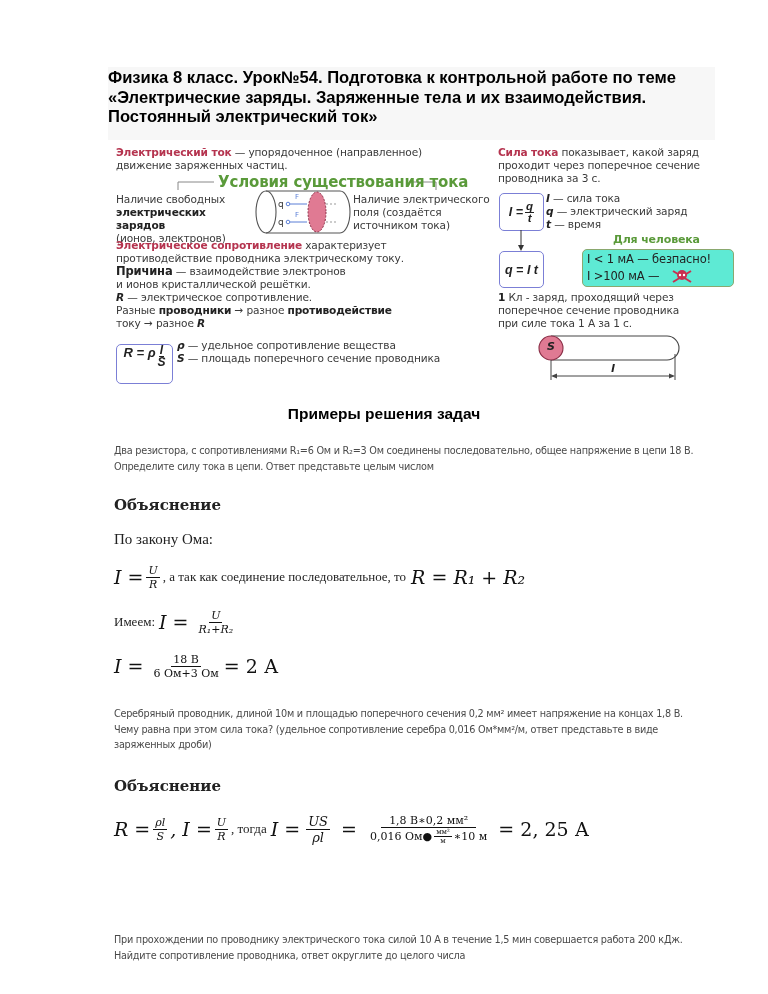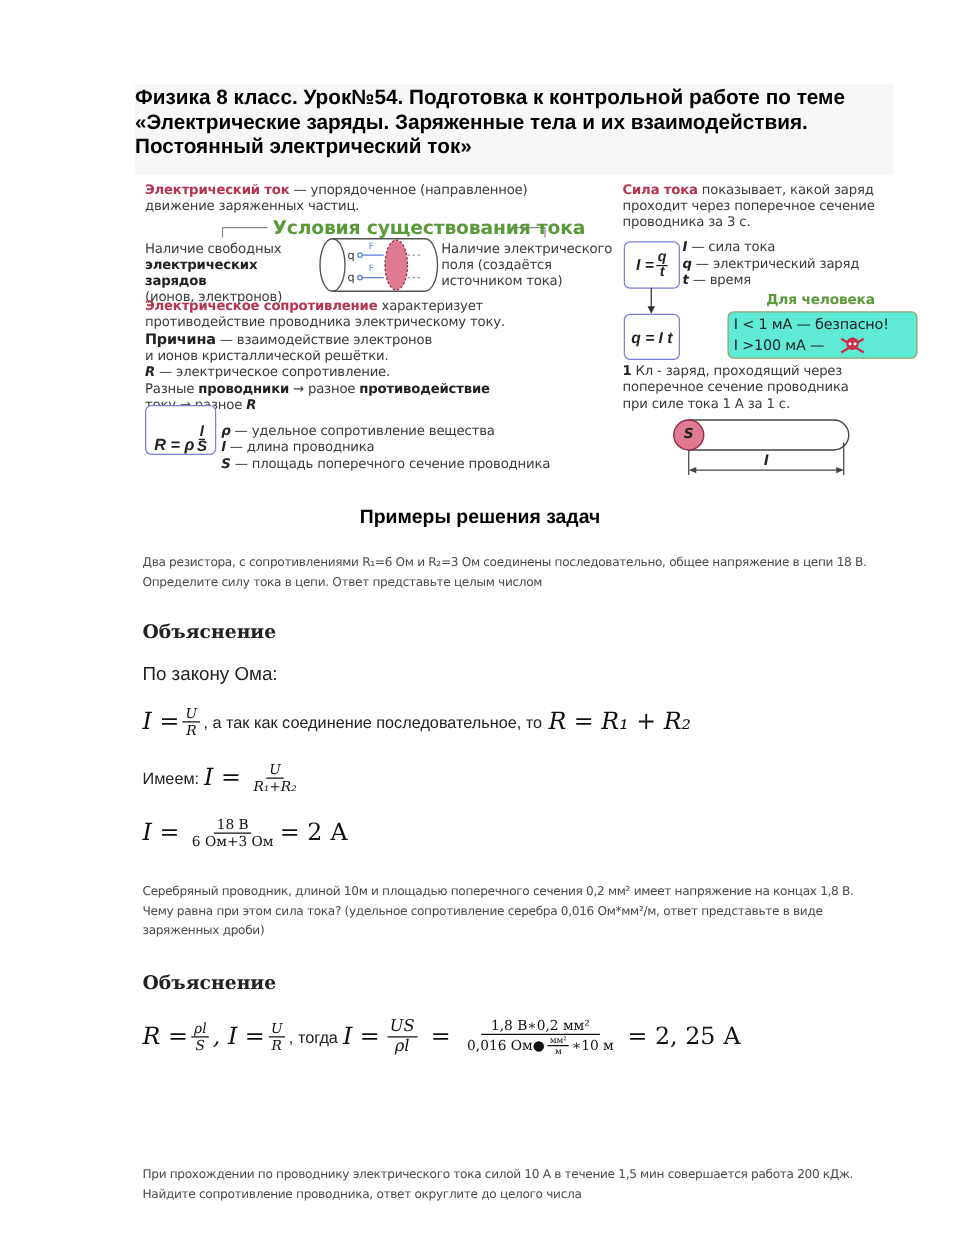--- a/index.html
+++ b/index.html
@@ -24,21 +24,21 @@
   #examples-heading { left:0; width:768px; top:405px; text-align:center; font-weight:bold; font-size:15.5px; color:#000; }
 
   
   .problem { font-family:"DejaVu Sans", sans-serif; font-size:9.7px; line-height:15.5px; color:#4a4a4a; letter-spacing:-0.25px; }
   .explain-title { font-family:"DejaVu Serif", serif; font-weight:bold; font-size:15px; color:#222; }
   .math { font-family:"DejaVu Serif", serif; font-style:italic; color:#111; }
   .mrow { display:flex; align-items:center; white-space:nowrap; }
   .mfrac { display:inline-flex; flex-direction:column; align-items:center; vertical-align:middle; margin:0 3px; }
   .mfrac .n { border-bottom:1px solid #111; padding:0 2px; text-align:center; }
   .mfrac .d { padding:0 2px; text-align:center; }
-  .txt { font-family:Liberation Sans, sans-serif; font-style:normal; color:#222;text-align:center; }
+  .txt { font-family:Liberation Serif, serif; font-style:normal; color:#222;text-align:center; }
   .up { font-style:normal; }
 </style>
 </head>
 <body>
 
 <div id="title-box" class="abs"></div>
 <div id="title-text" class="abs">Физика 8 класс. Урок№54. Подготовка к контрольной работе по теме «Электрические заряды. Заряженные тела и их взаимодействия. Постоянный электрический ток»</div>
 
 <div class="abs info" style="left:116px; top:146px; width:370px;">
   <span class="term-red">Электрический ток</span><span> — упорядоченное (направленное)</span><br>
@@ -86,30 +86,29 @@
 <div class="abs info" style="left:116px; top:239px; width:380px;">
   <span class="term-red">Электрическое сопротивление</span><span> характеризует</span><br>
   <span>противодействие проводника электрическому току.</span><br>
   <span class="b" style="font-size:11.5px;">Причина</span><span> — взаимодействие электронов</span><br>
   <span>и ионов кристаллической решётки.</span><br>
   <span class="it">R</span><span> — электрическое сопротивление.</span><br>
   <span>Разные </span><span class="b">проводники</span><span> → разное </span><span class="b">противодействие</span><br>
   <span>току → разное </span><span class="it">R</span>
 </div>
 
-<div class="abs fbox" style="left:116px; top:324px; width:55px; height:38px; display:flex; align-items:flex-end; justify-content:center;">
+<div class="abs fbox" style="left:116px; top:344px; width:55px; height:38px; display:flex; align-items:flex-start; justify-content:center;">
   <span class="it" style="font-size:13px;">R = ρ</span>
   <span class="frac" style="font-size:12px; margin-left:2px;">
     <span class="num">l</span>
     <span>S</span>
   </span>
 </div>
 <div class="abs info" style="left:177px; top:339px; width:320px;">
   <div><span class="it">ρ</span><span> — удельное сопротивление вещества</span></div>
-  <div><span class="it">l</span><span> — длина проводника</span></div>
   <div><span class="it">S</span><span> — площадь поперечного сечение проводника</span></div>
 </div>
 
 <div class="abs info" style="left:498px; top:146px; width:230px;">
   <span class="term-red">Сила тока</span><span> показывает, какой заряд</span><br>
   <span>проходит через поперечное сечение</span><br>
   <span>проводника за 3 с.</span>
 </div>
 
 <div class="abs fbox" style="left:499px; top:193px; width:43px; height:36px; display:flex; align-items:center; justify-content:center;">

